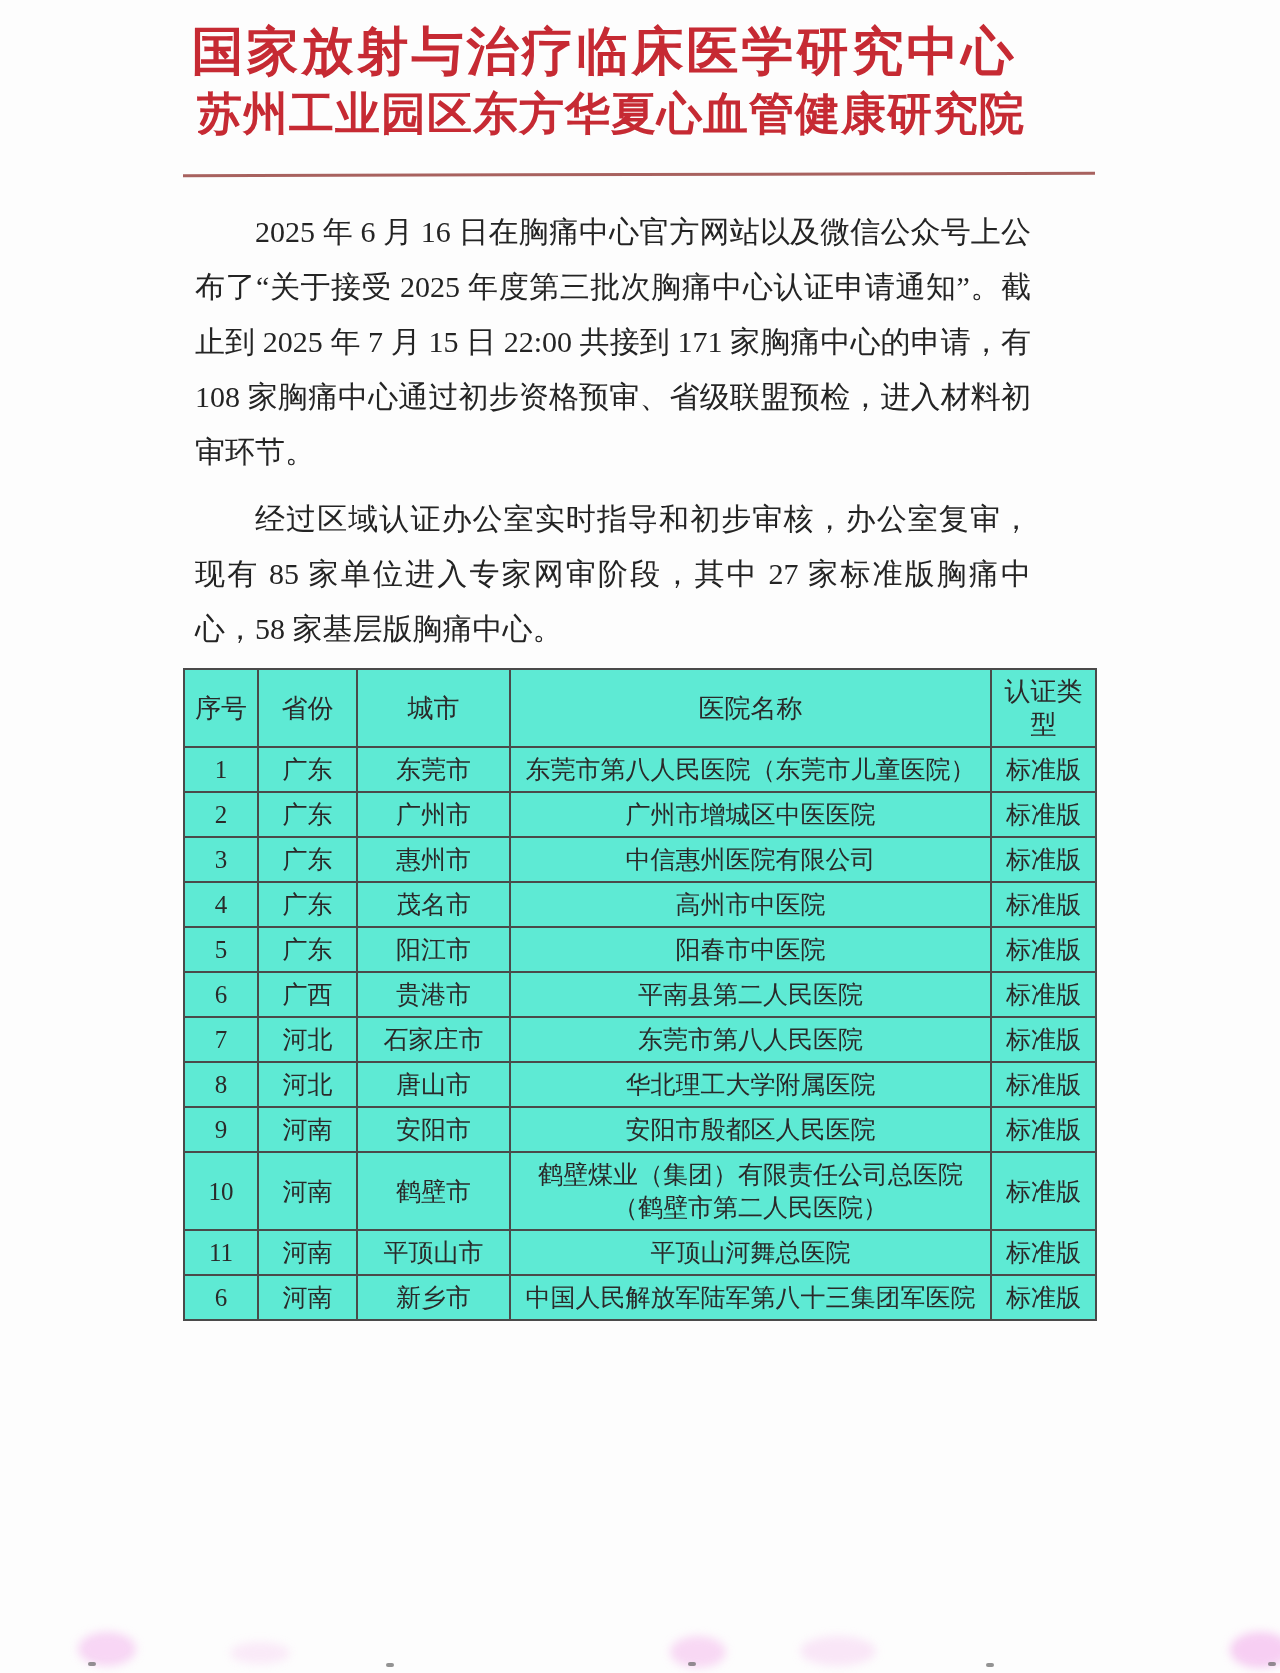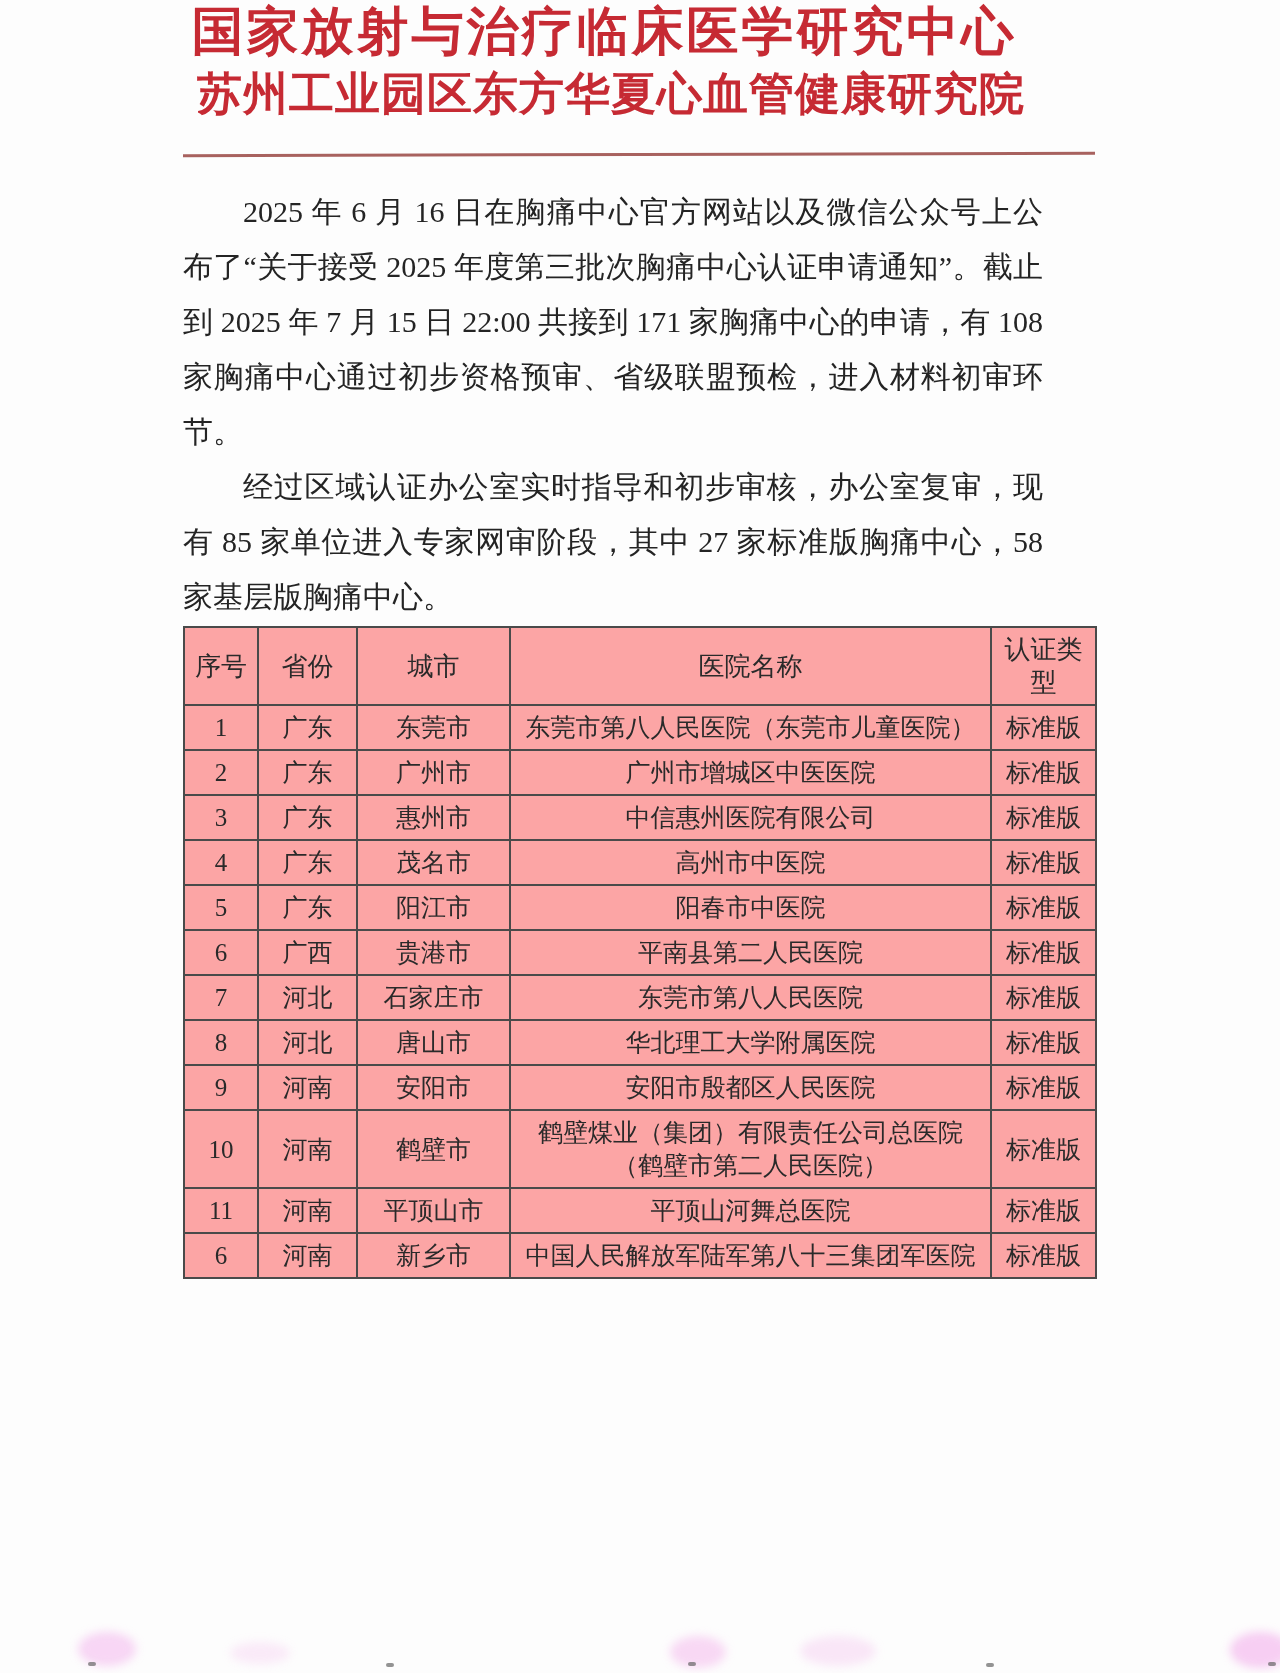--- a/index.html
+++ b/index.html
@@ -15,20 +15,21 @@
     overflow: hidden;
     font-family: "Liberation Serif", "DejaVu Serif", serif;
     color: #262626;
   }
   .content {
     margin-left: 183px;
     width: 912px;
   }
   
   .letterhead {
+    padding-top: 20px;
     text-align: center;
     padding-right: 70px;
   }
   .lh-line1 {
     font-size: 52px;
     font-weight: bold;
     letter-spacing: 3px;
     line-height: 63px;
     color: var(--accent, #c62a33);
     white-space: nowrap;
@@ -59,34 +60,34 @@
     color: #222222;
     line-height: 64px;
   }
   .doc-title .t-line { display: block; white-space: nowrap; }
   
   .body-text {
     margin-top: 28px;
     width: 860px;
   }
   .body-text p {
-    margin: 0;
+    margin: 12px;
     font-size: 30px;
     line-height: 55px;
     text-align: justify;
     text-indent: 2em;
     color: #242424;
   }
   
   table.hospital-table {
     margin-top: 2px;
     border-collapse: collapse;
     table-layout: fixed;
     width: 912px;
-    background: #fca5a5;
+    background: #5eead4;
   }
   .hospital-table th,
   .hospital-table td {
     border: 2px solid #4a4a4a;
     text-align: center;
     vertical-align: middle;
     font-size: 25px;
     line-height: 33px;
     color: #2a2a2a;
     padding: 5px 6px;

